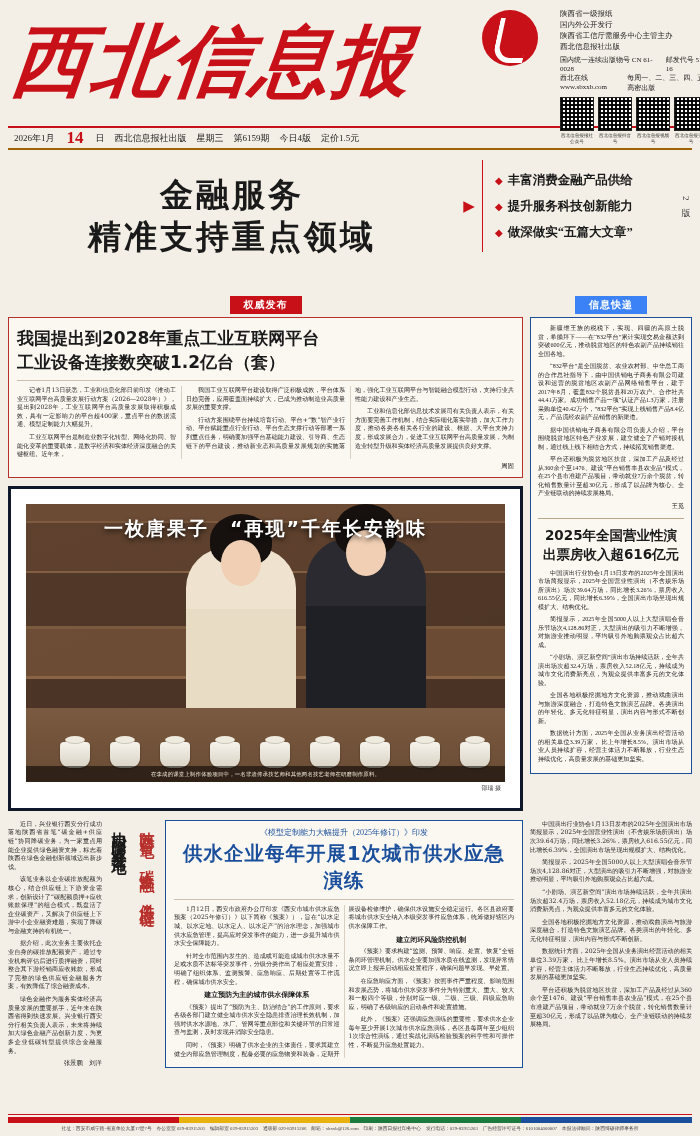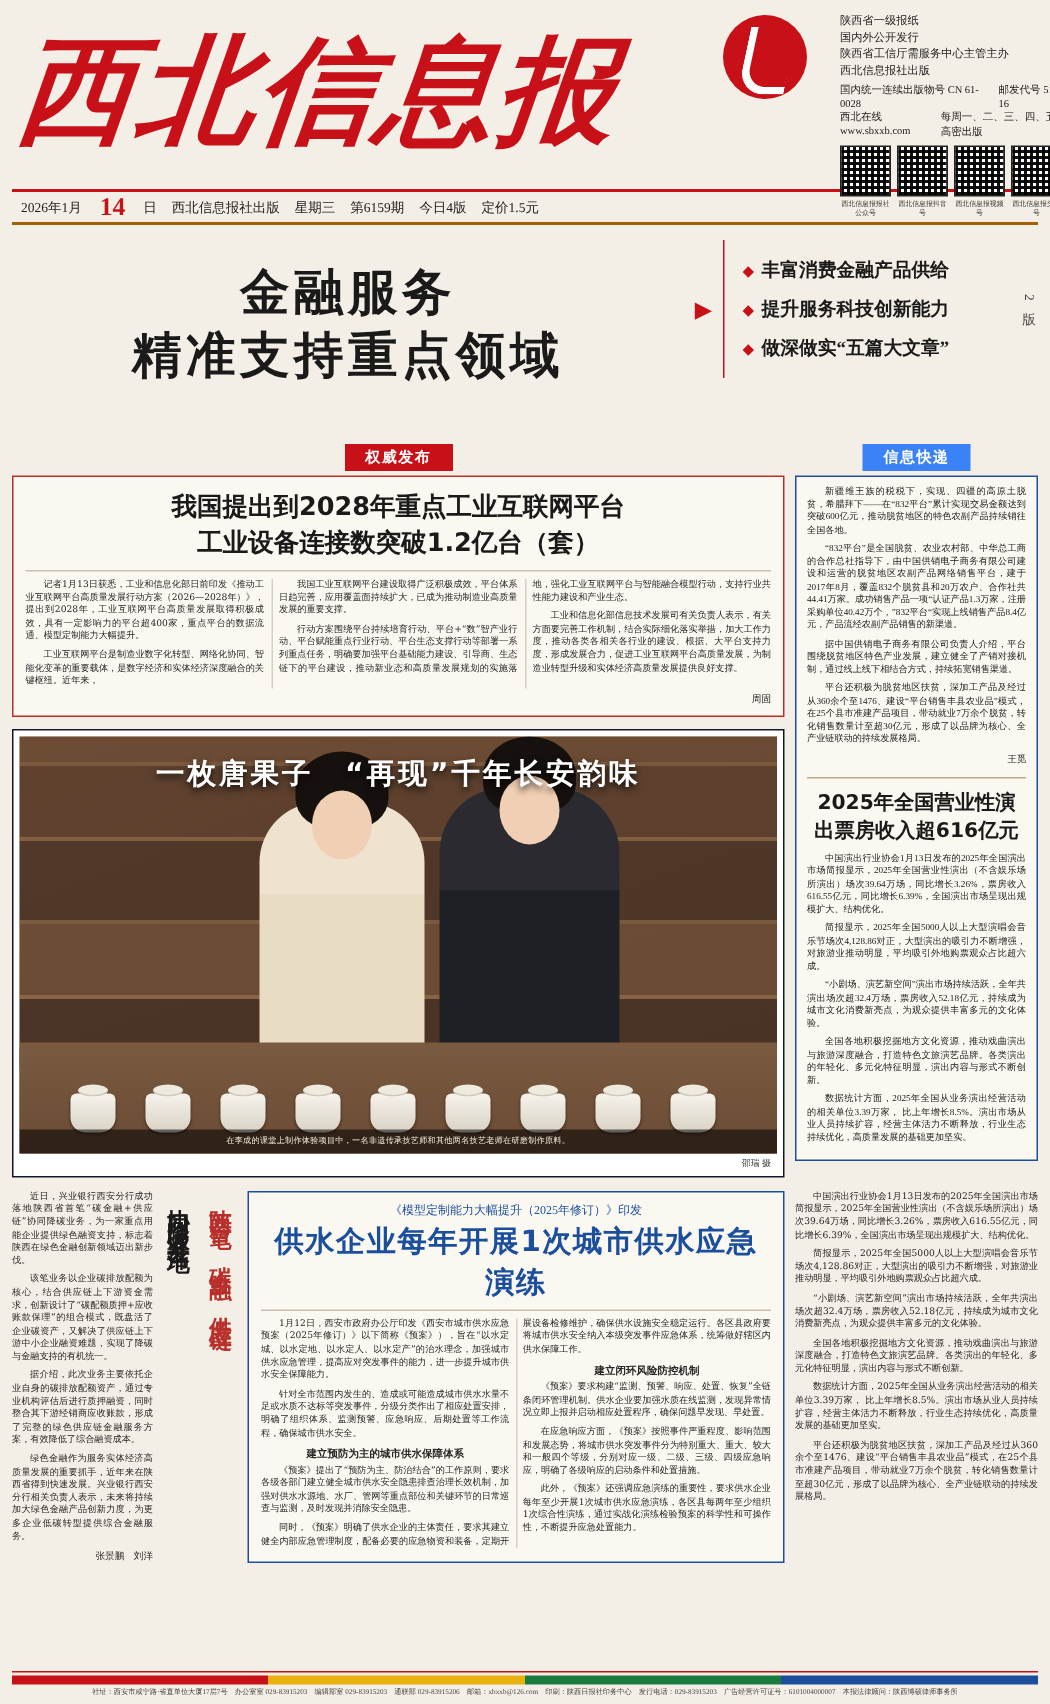--- a/index.html
+++ b/index.html
@@ -72,33 +72,33 @@
 
   
   .banner { text-align:center; margin-bottom:3px; }
   .banner span { display:inline-block; background:#c81018; color:#fff; font-size:10px;
                  padding:2px 14px; font-weight:bold; letter-spacing:1px;margin-top:36px; }
   .banner.b2 span { background:#3b82f6; }
 
   .boxed { border:1px solid #b8302c; padding:6px 8px; background:#fbf8f2; }
   .boxed2 { border:1px solid #1b4f9c; padding:6px 7px; background:#fbf8f2; }
 
-  .art-title { text-align:center; font-size:17px; font-weight:bold; line-height:24px;
+  .art-title { text-align:left; font-size:17px; font-weight:bold; line-height:24px;
                font-family:"DejaVu Sans","Liberation Sans",sans-serif; margin:2px 0 6px; }
   .rule { height:1px; background:#c9c0b2; margin:5px 0; }
 
   .cols3 { column-count:3; column-gap:10px; column-rule:1px solid #d8d0c2; }
   .cols2 { column-count:2; column-gap:9px; column-rule:1px solid #d8d0c2; }
   .body-txt { font-size:6.1px; line-height:8.6px; text-align:justify; color:#262626;
               font-family:"DejaVu Serif",serif; }
   .body-txt p { margin:0 0 4px; text-indent:12px; }
   .sig { text-align:right; font-size:6.4px; margin-top:3px; }
 
   
-  .photo-wrap { margin-top:8px; border:1px solid #0f172a; background:#fff; padding:4px; }
+  .photo-wrap { margin-top:8px; border:3px solid #0f172a; background:#fff; padding:15px; }
   .photo { position:relative; height:278px; overflow:hidden; background:linear-gradient(160deg,#8d6a4f,#5c4130 60%,#3d2b1f); }
   .ph-shelf { position:absolute; inset:0; background:
       linear-gradient(180deg,#6b4a33 0 6%, #7d5a3e 6% 7%, #5c3f2c 7% 24%, #835f42 24% 25%, #4e3627 25% 44%, #7b5a3e 44% 45%, #6d4c35 45% 62%, #8a6546 62% 63%, #4a3325 63% 100%);
       opacity:.95; }
   .ph-jars { position:absolute; left:0; right:0; bottom:0; height:74px;
       background:linear-gradient(180deg,#7a5a40,#6a4b34); }
   .jar { position:absolute; bottom:14px; width:30px; height:26px; border-radius:4px 4px 10px 10px;
          background:linear-gradient(180deg,#f6f3ec,#d9d2c4); box-shadow:0 1px 2px rgba(0,0,0,.4); }
   .jar:before{content:"";position:absolute;left:5px;right:5px;top:-6px;height:8px;border-radius:50%;
          background:#efeade;box-shadow:0 -1px 0 rgba(0,0,0,.15) inset;}

